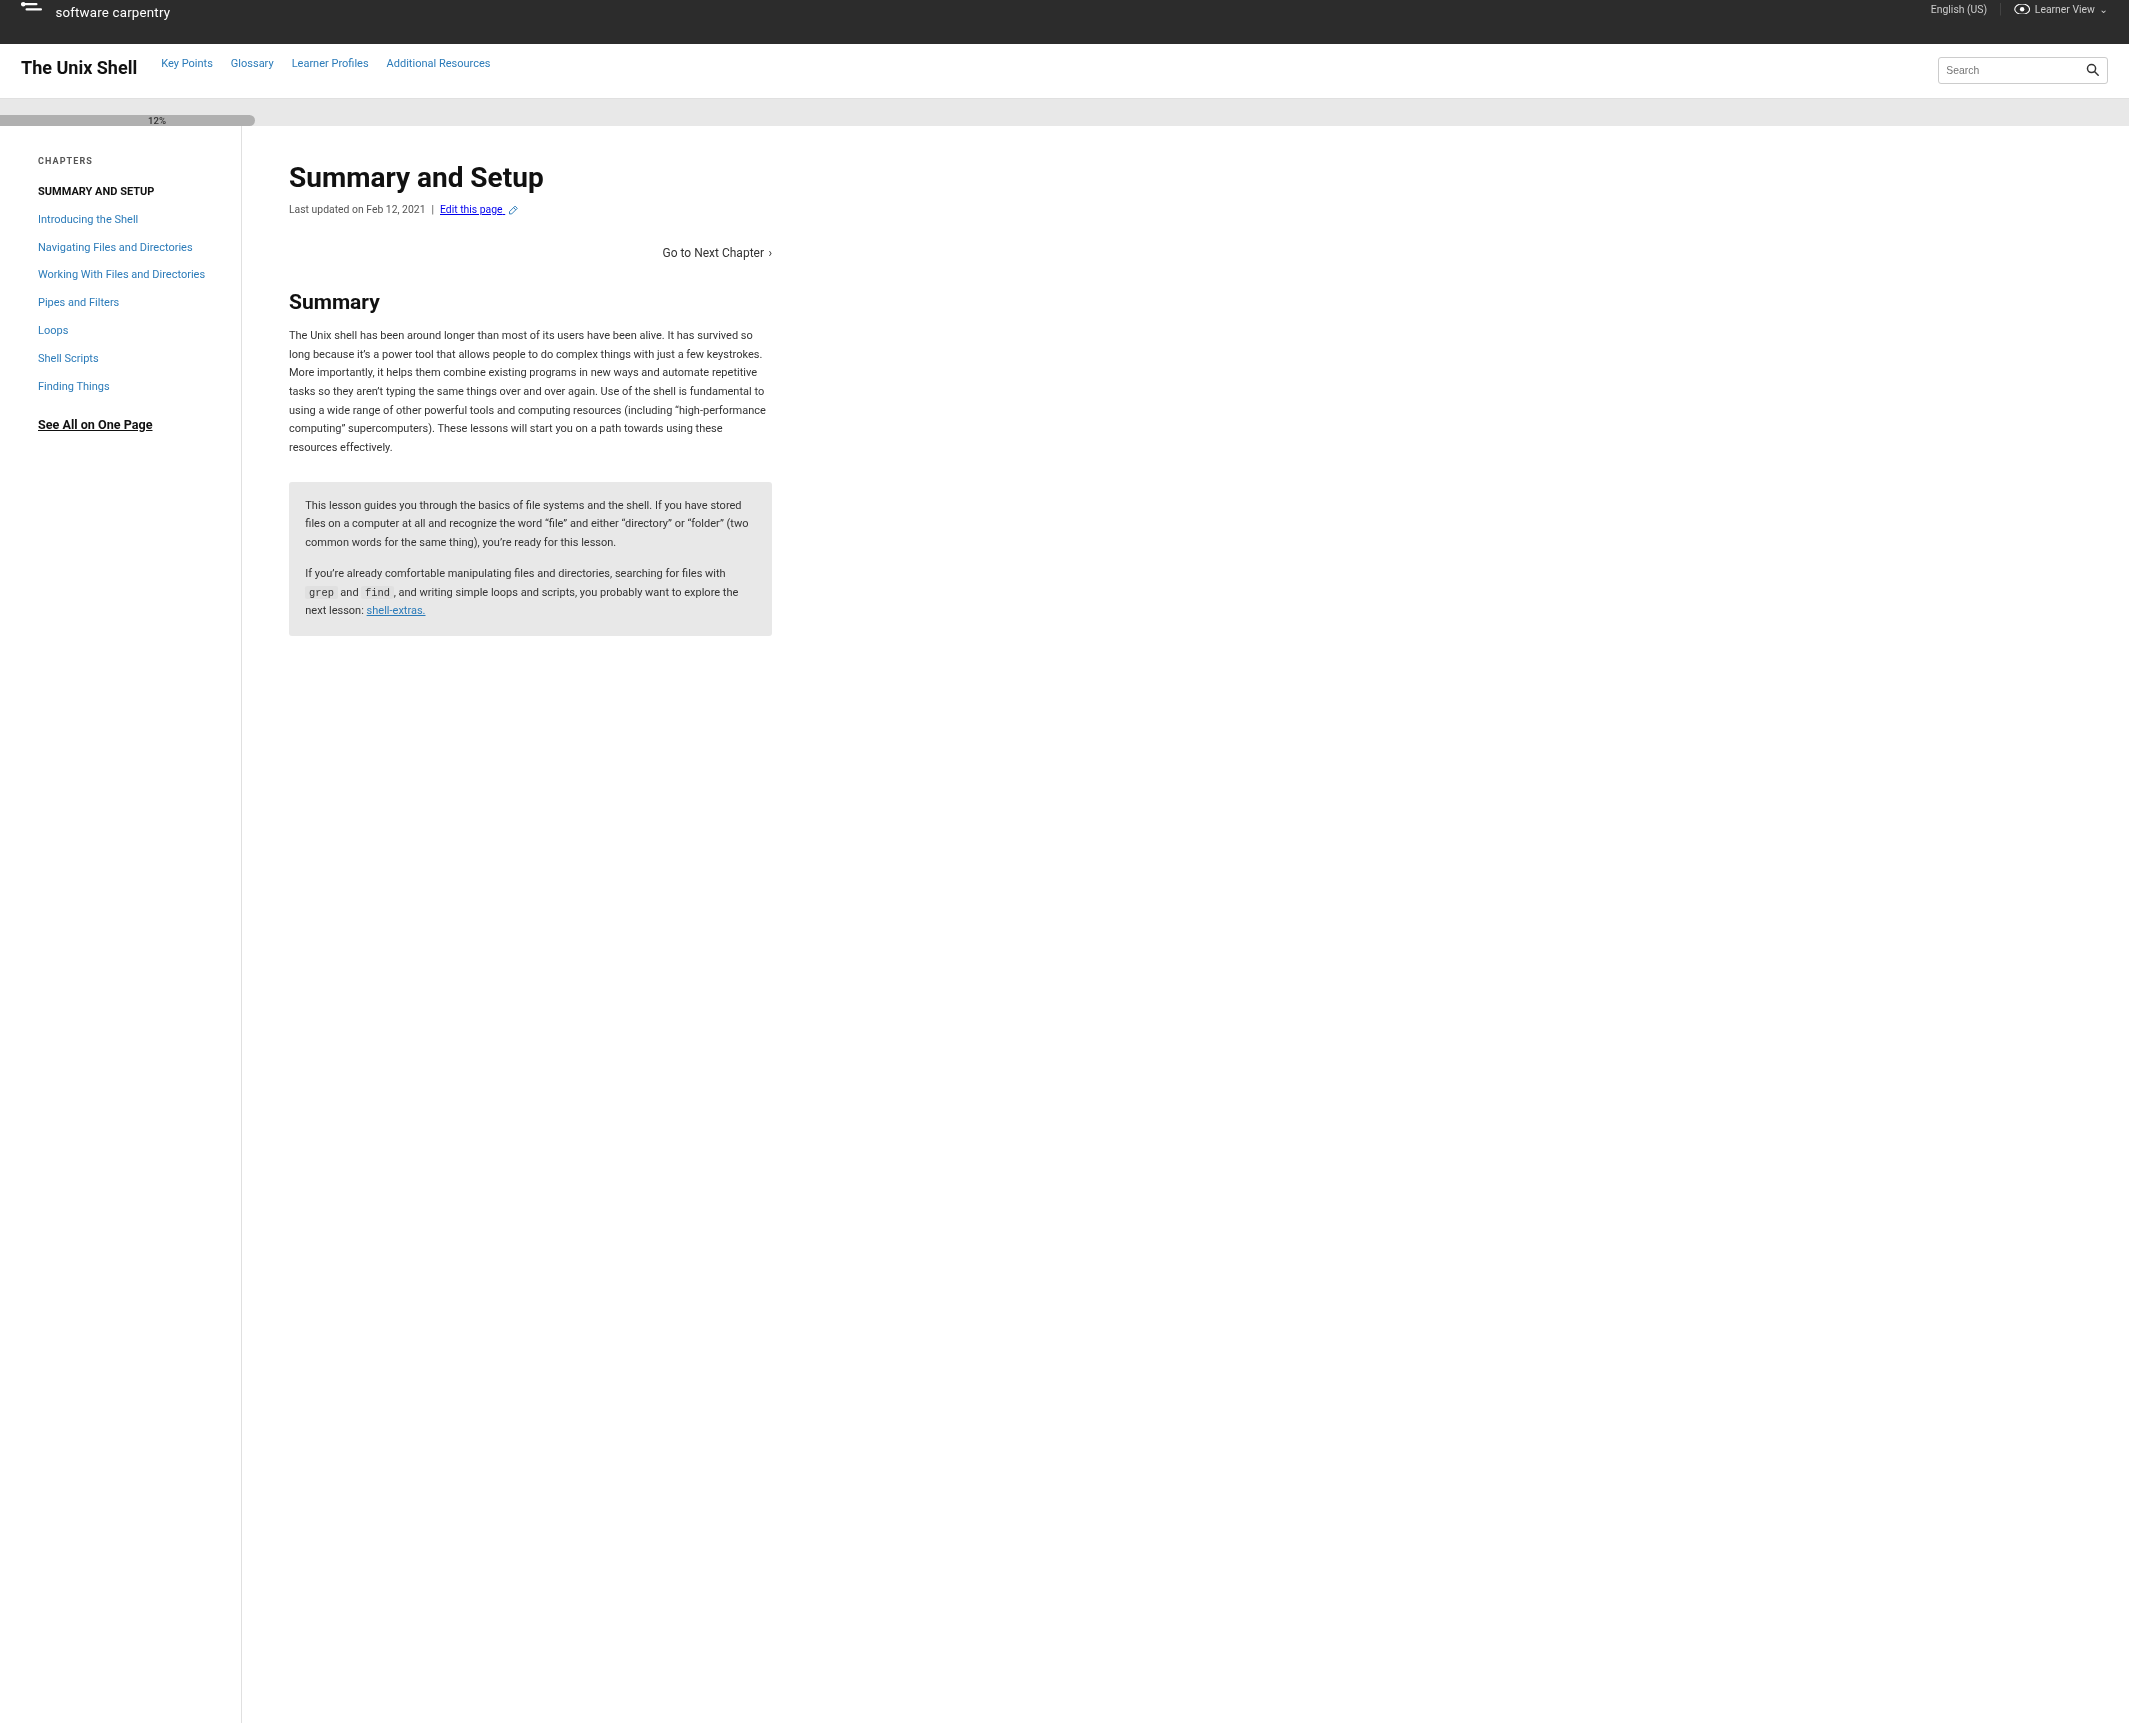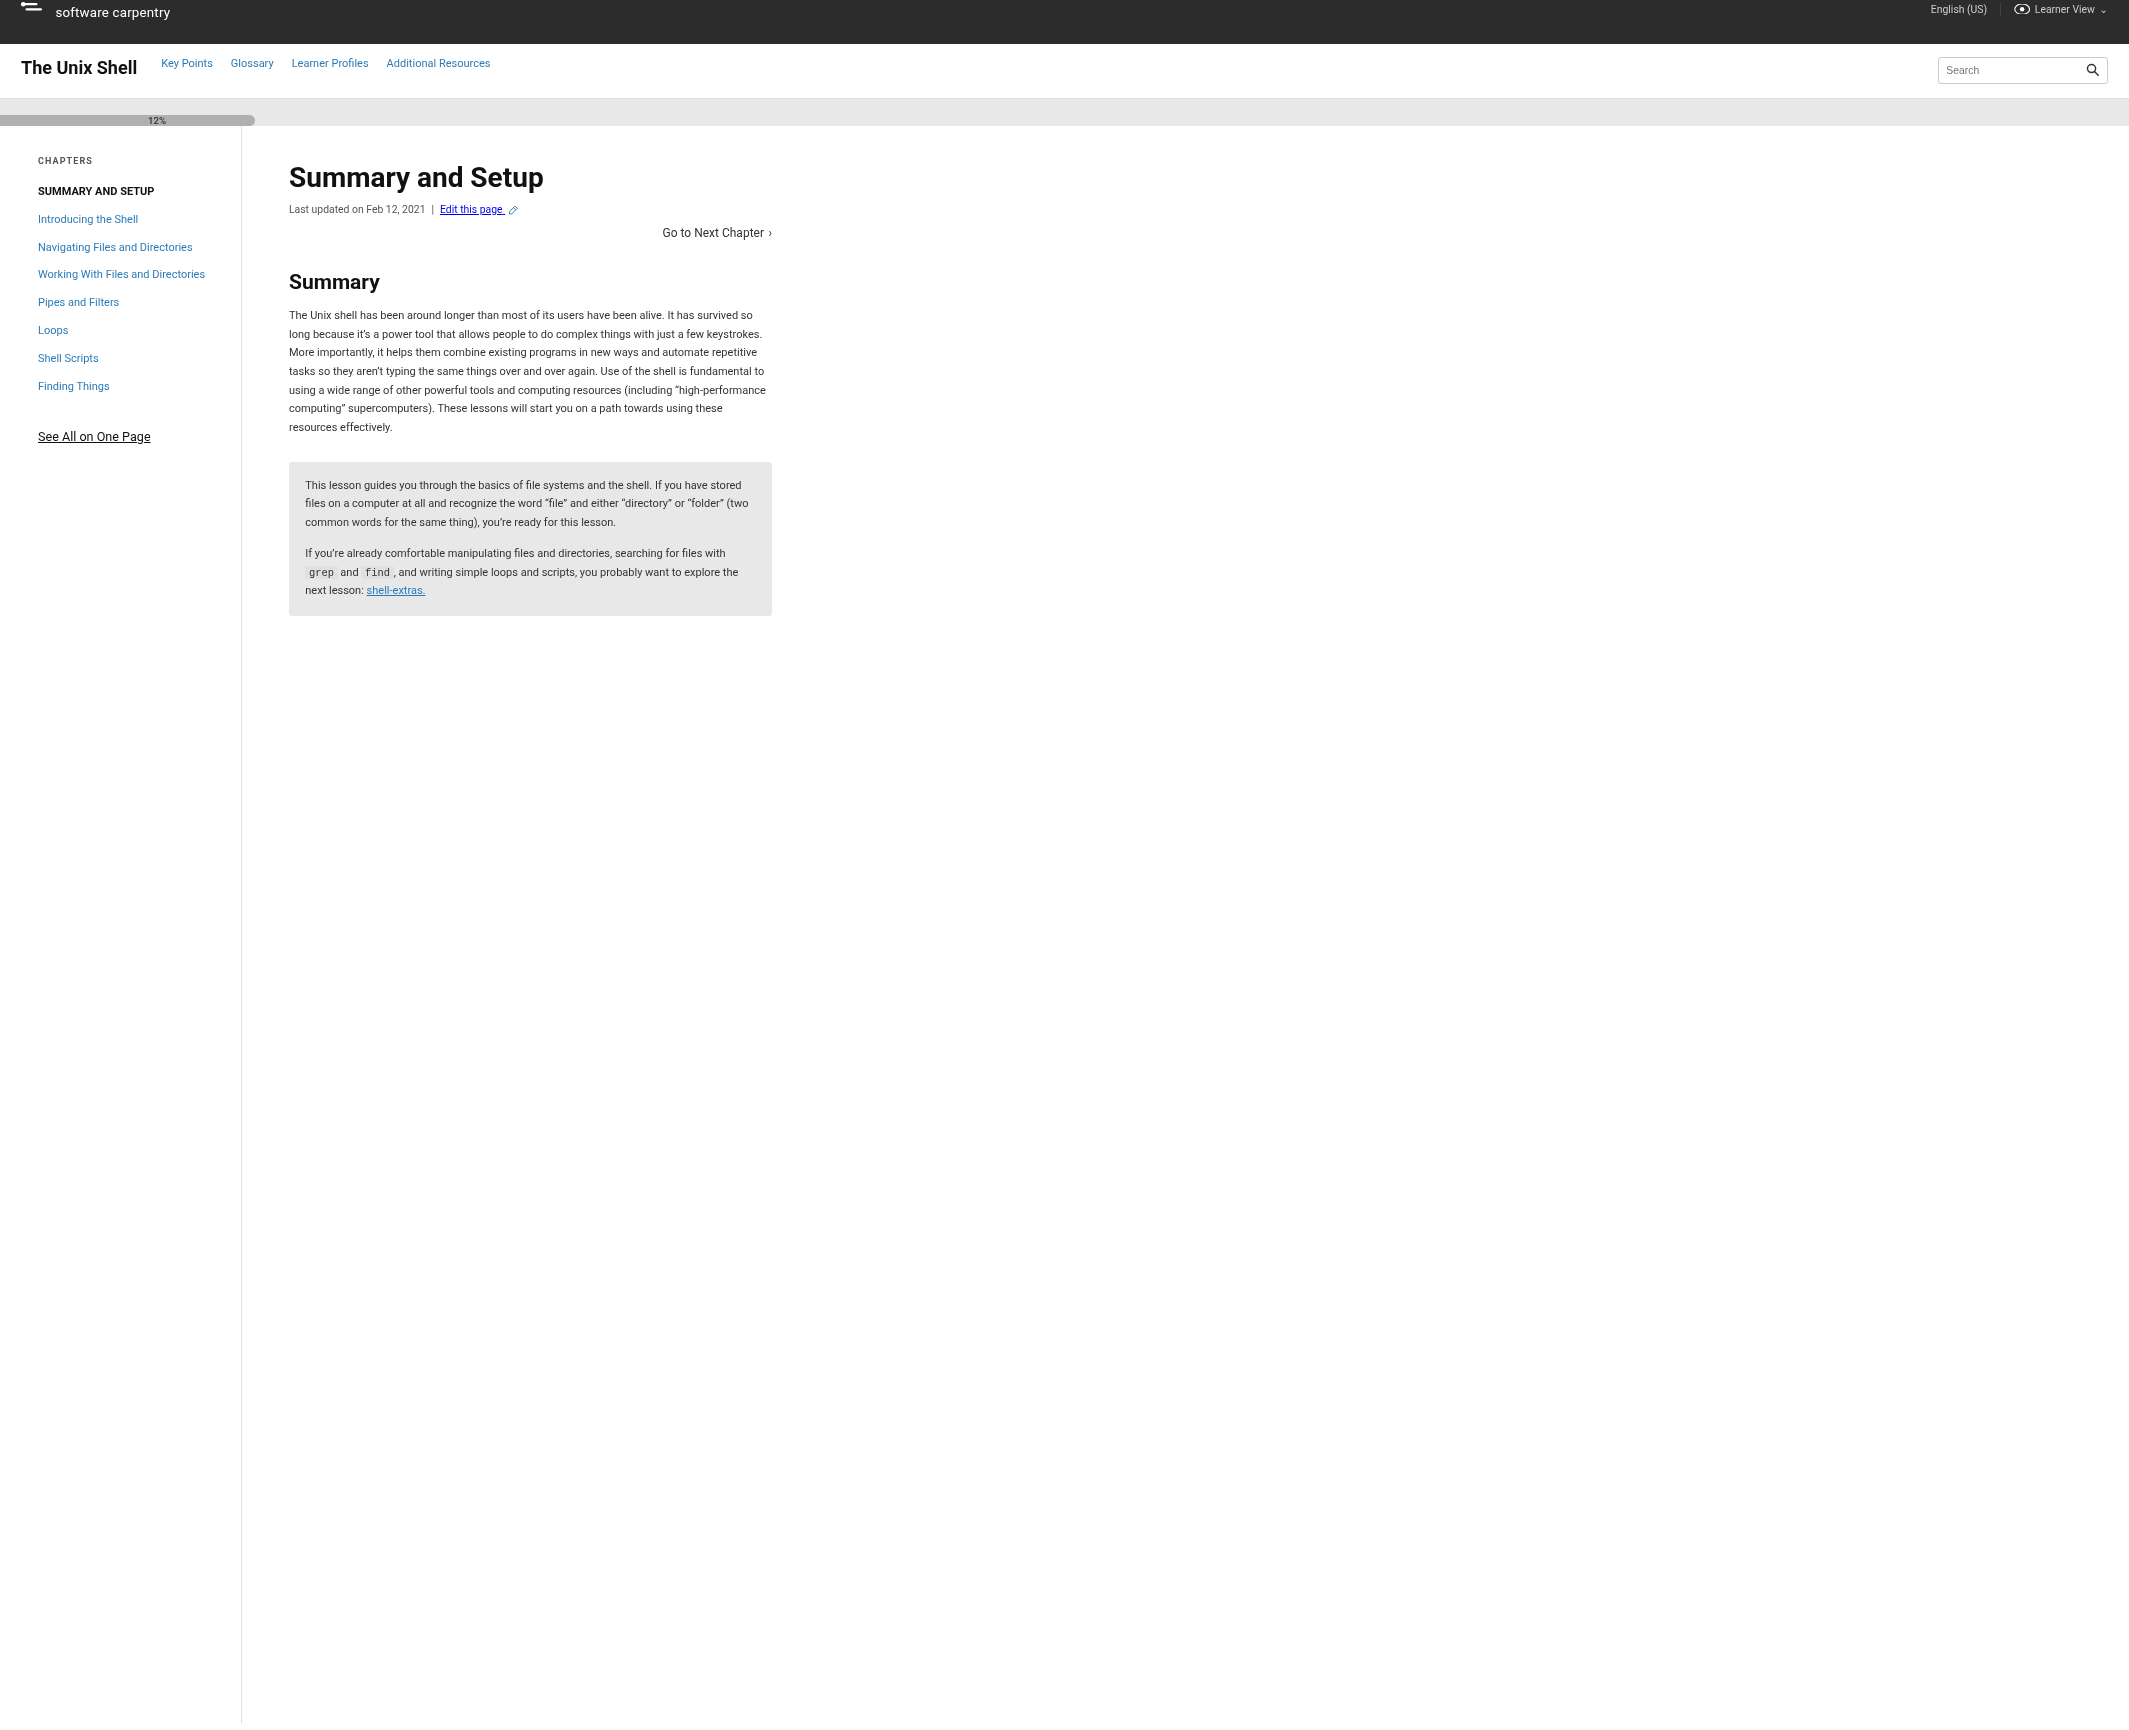--- a/index.html
+++ b/index.html
@@ -162,23 +162,23 @@
     }
     .chapter-item.active a {
       color: #111;
       font-weight: 700;
       text-decoration: none;
     }
     .chapter-item.active {
       border-bottom: none;
     }
     .see-all {
-      margin-top: 29px;
+      margin-top: 17px;
       font-size: 12.6px;
-      font-weight: 400;
+      font-weight: 700;
     }
     .see-all a {
       color: #111;
       text-decoration: underline;
     }
 
     
     .content-area {
       flex: 1;
       padding: 35px 47px 44px;
@@ -186,21 +186,21 @@
     }
     .page-title {
       font-size: 28px;
       font-weight: 700;
       color: #111;
       margin-bottom: 9px;
     }
     .page-meta {
       font-size: 10.4px;
       color: #555;
-      margin-bottom: 10px;
+      margin-bottom: 30px;
       display: flex;
       align-items: center;
       gap: 6px;
     }
     .edit-icon {
       display: inline-block;
       font-size: 10.4px;
     }
     .next-chapter-btn {
       display: flex;

